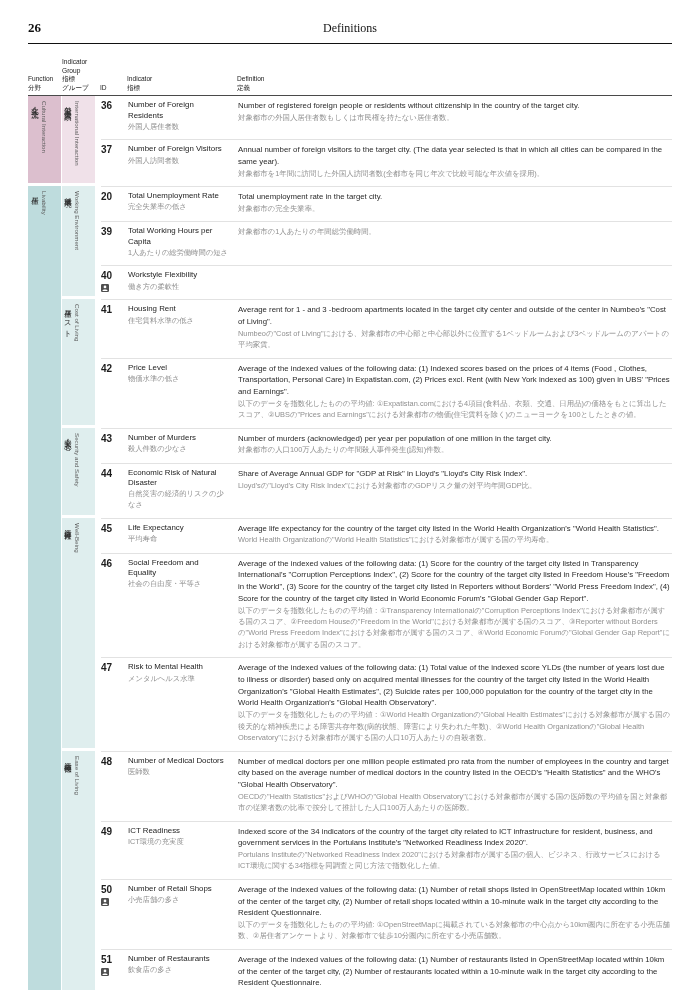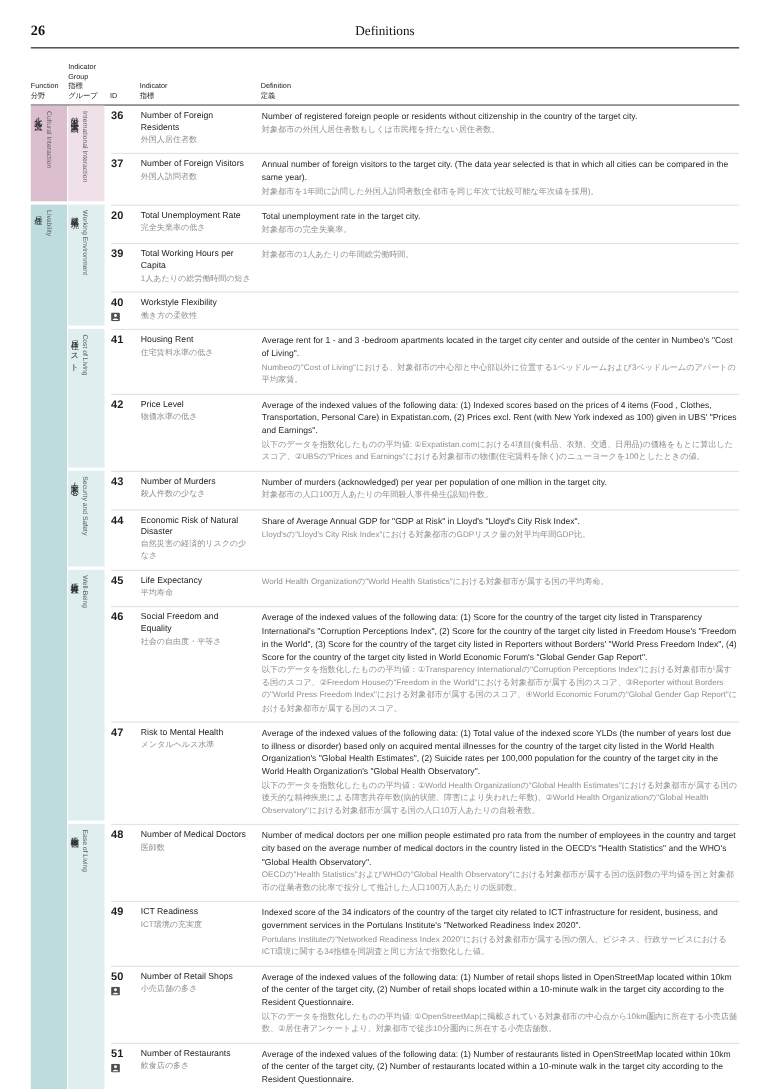--- a/index.html
+++ b/index.html
@@ -268,20 +268,21 @@
           <div class="grows">
             <div class="row">
               <div class="cell-id">
                   <span>45</span>
                 </div>
               <div class="cell-ind">
                 <div class="ind-en">Life Expectancy</div>
                 <div class="ind-ja">平均寿命</div>
               </div>
               <div class="cell-def">
+                <div class="def-en">Average life expectancy for the country of the target city listed in the World Health Organization's "World Health Statistics".</div>
                 <div class="def-ja">World Health Organizationの"World Health Statistics"における対象都市が属する国の平均寿命。</div>
               </div>
             </div>
             <div class="row">
               <div class="cell-id">
                   <span>46</span>
                 </div>
               <div class="cell-ind">
                 <div class="ind-en">Social Freedom and Equality</div>
                 <div class="ind-ja">社会の自由度・平等さ</div>

